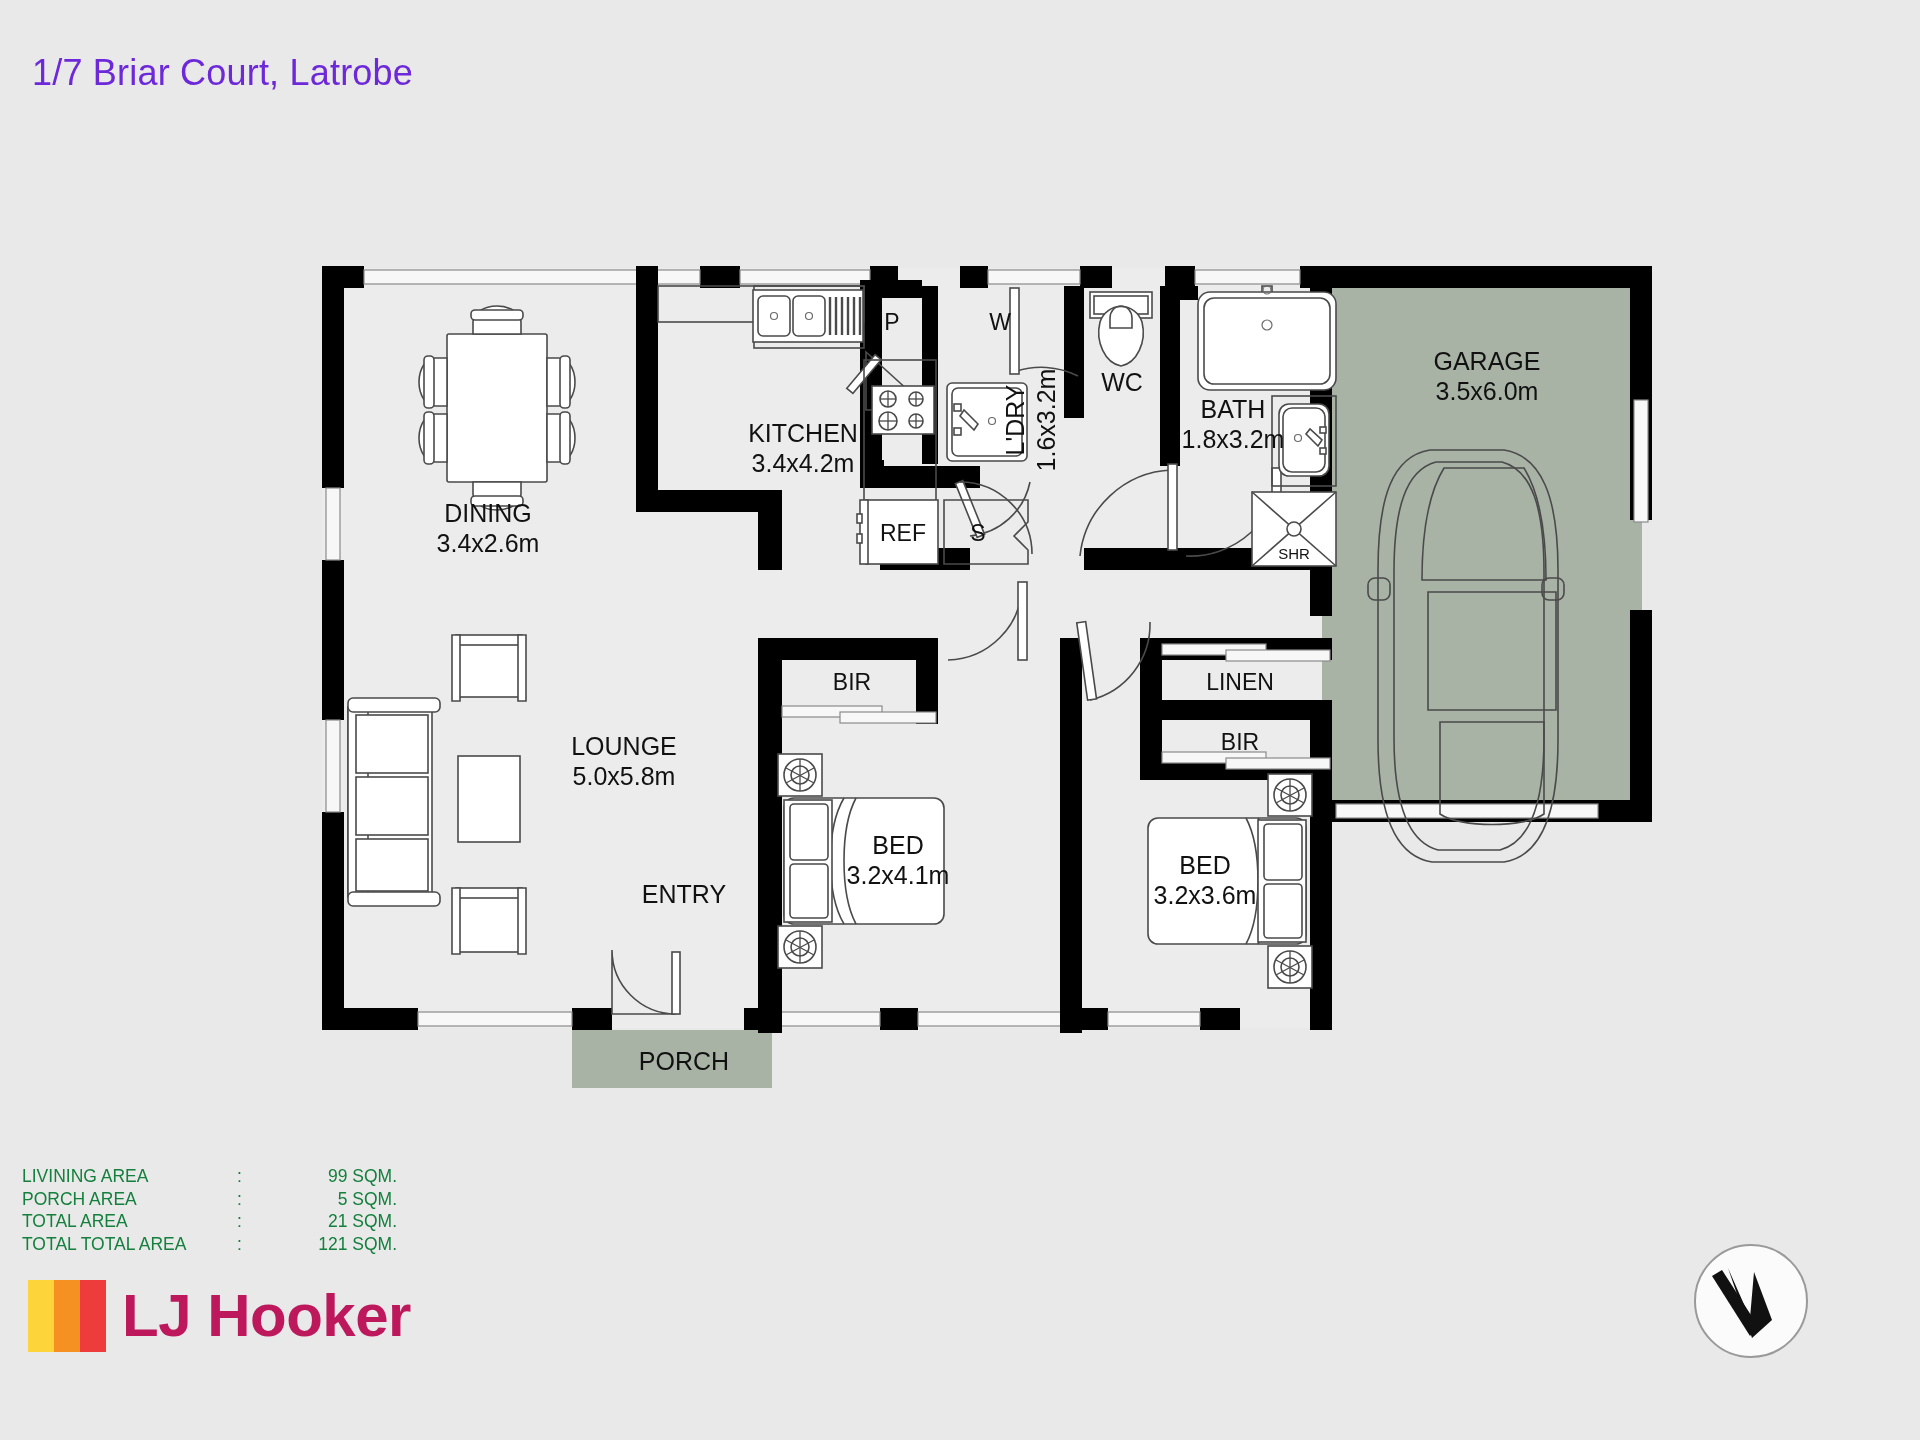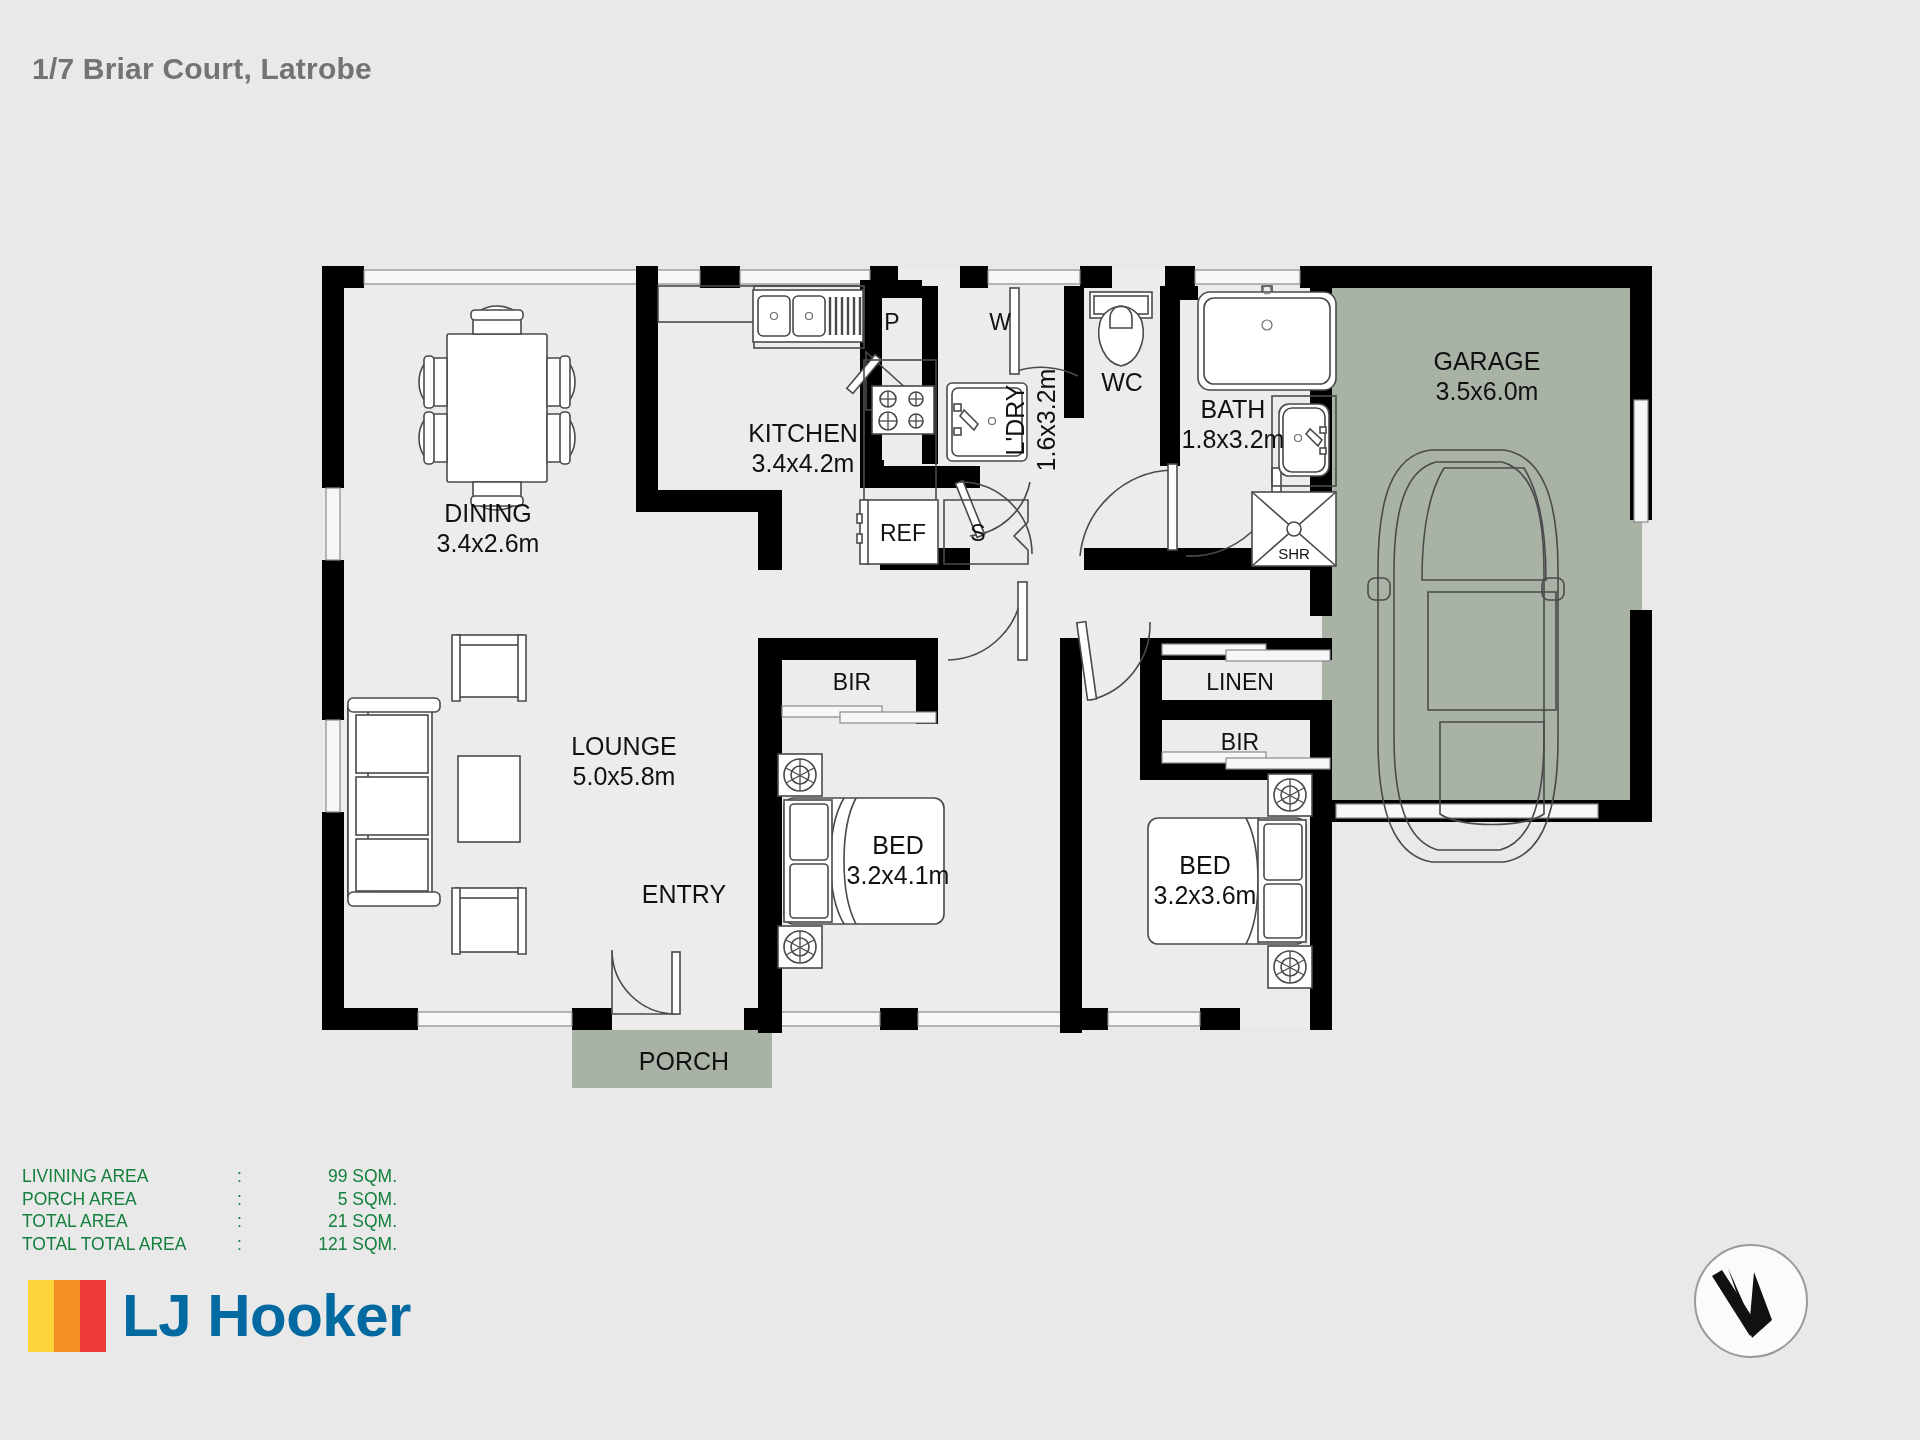--- a/index.html
+++ b/index.html
@@ -5,40 +5,40 @@
   html,body{margin:0;padding:0;}
   body{
     width:1920px;height:1440px;
     background:#e9e9e9;
     font-family:"Liberation Sans", sans-serif;
     position:relative;
     overflow:hidden;
   }
   #title{
     position:absolute;left:32px;top:52px;
-    font-size:30px;font-weight:bold;color:#737373;letter-spacing:.2px;
+    font-size:36px;font-weight:normal;color:#6d28d9;letter-spacing:.2px;
   }
   
   #plan{position:absolute;left:0;top:0;width:1920px;height:1440px;}
   
   #legend{
     position:absolute;left:22px;top:1165px;
     font-size:17.5px;color:#15803d;line-height:22.5px;
     font-family:"Liberation Sans", sans-serif;
   }
   #legend table{border-collapse:collapse;}
   #legend td{padding:0;white-space:nowrap;font-size:17.5px;}
   .lg-label{width:215px;}
   .lg-colon{width:50px;}
   .lg-val{text-align:right;width:110px;margin-top:33px;}
   
   #logo{position:absolute;left:28px;top:1280px;display:flex;align-items:center;}
   .bars{display:flex;height:72px;width:78px;margin-right:16px;}
   .bars i{display:block;width:26px;height:72px;}
-  #logo-text{font-size:60px;font-weight:bold;color:#0369a1;letter-spacing:-.5px;line-height:60px;}
+  #logo-text{font-size:60px;font-weight:bold;color:#be185d;letter-spacing:-.5px;line-height:60px;}
   
   #compass{position:absolute;left:1692px;top:1242px;width:118px;height:118px;}
 </style>
 </head>
 <body style="background: rgb(233, 233, 233);">
 
 <div id="title">1/7 Briar Court, Latrobe</div>
 
 <svg id="plan" viewBox="0 0 1920 1440" xmlns="http://www.w3.org/2000/svg">
   <defs>

